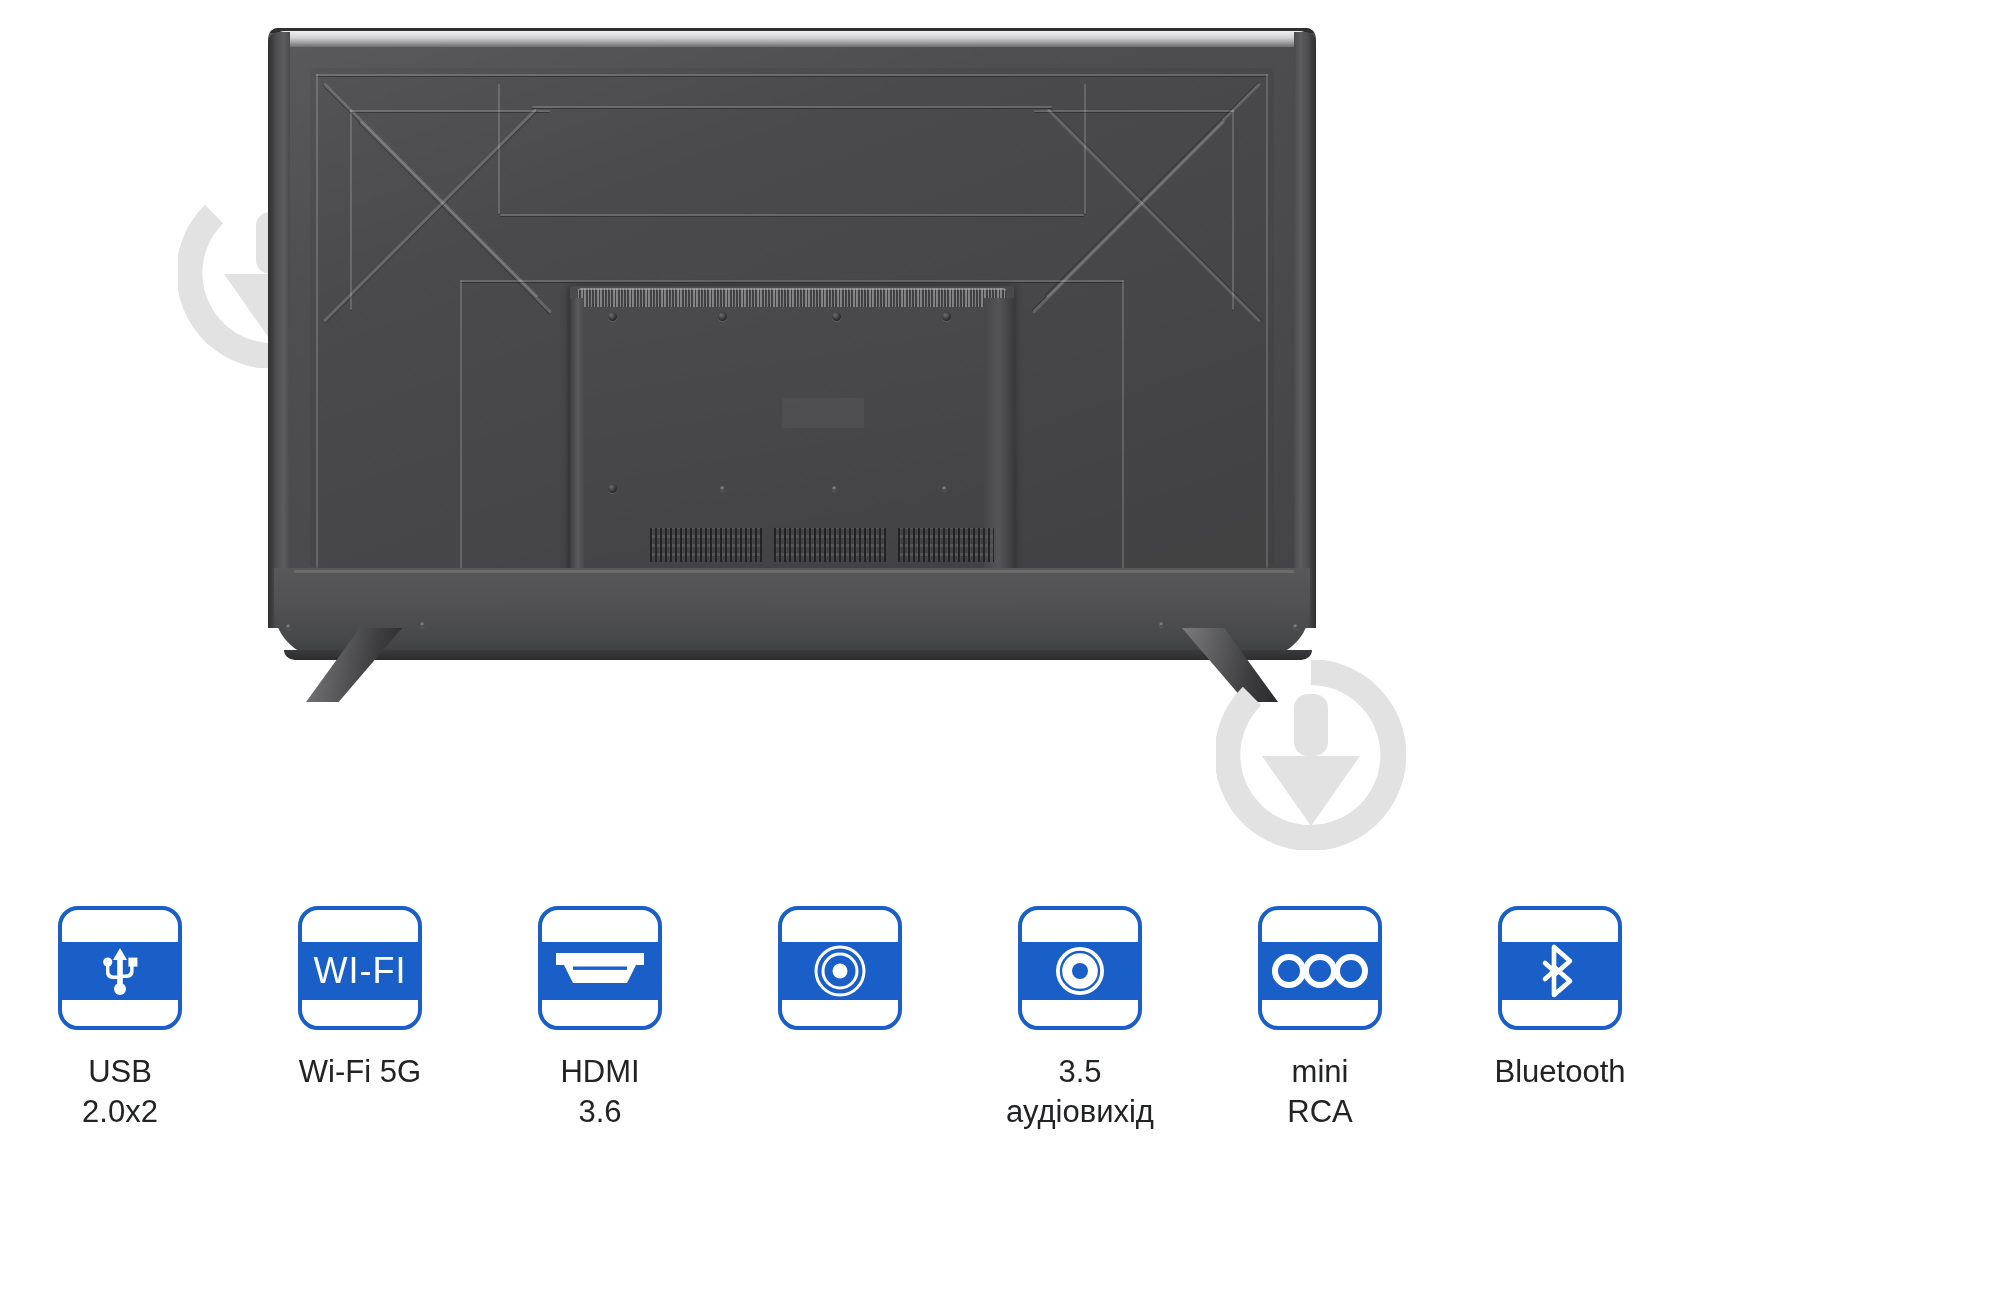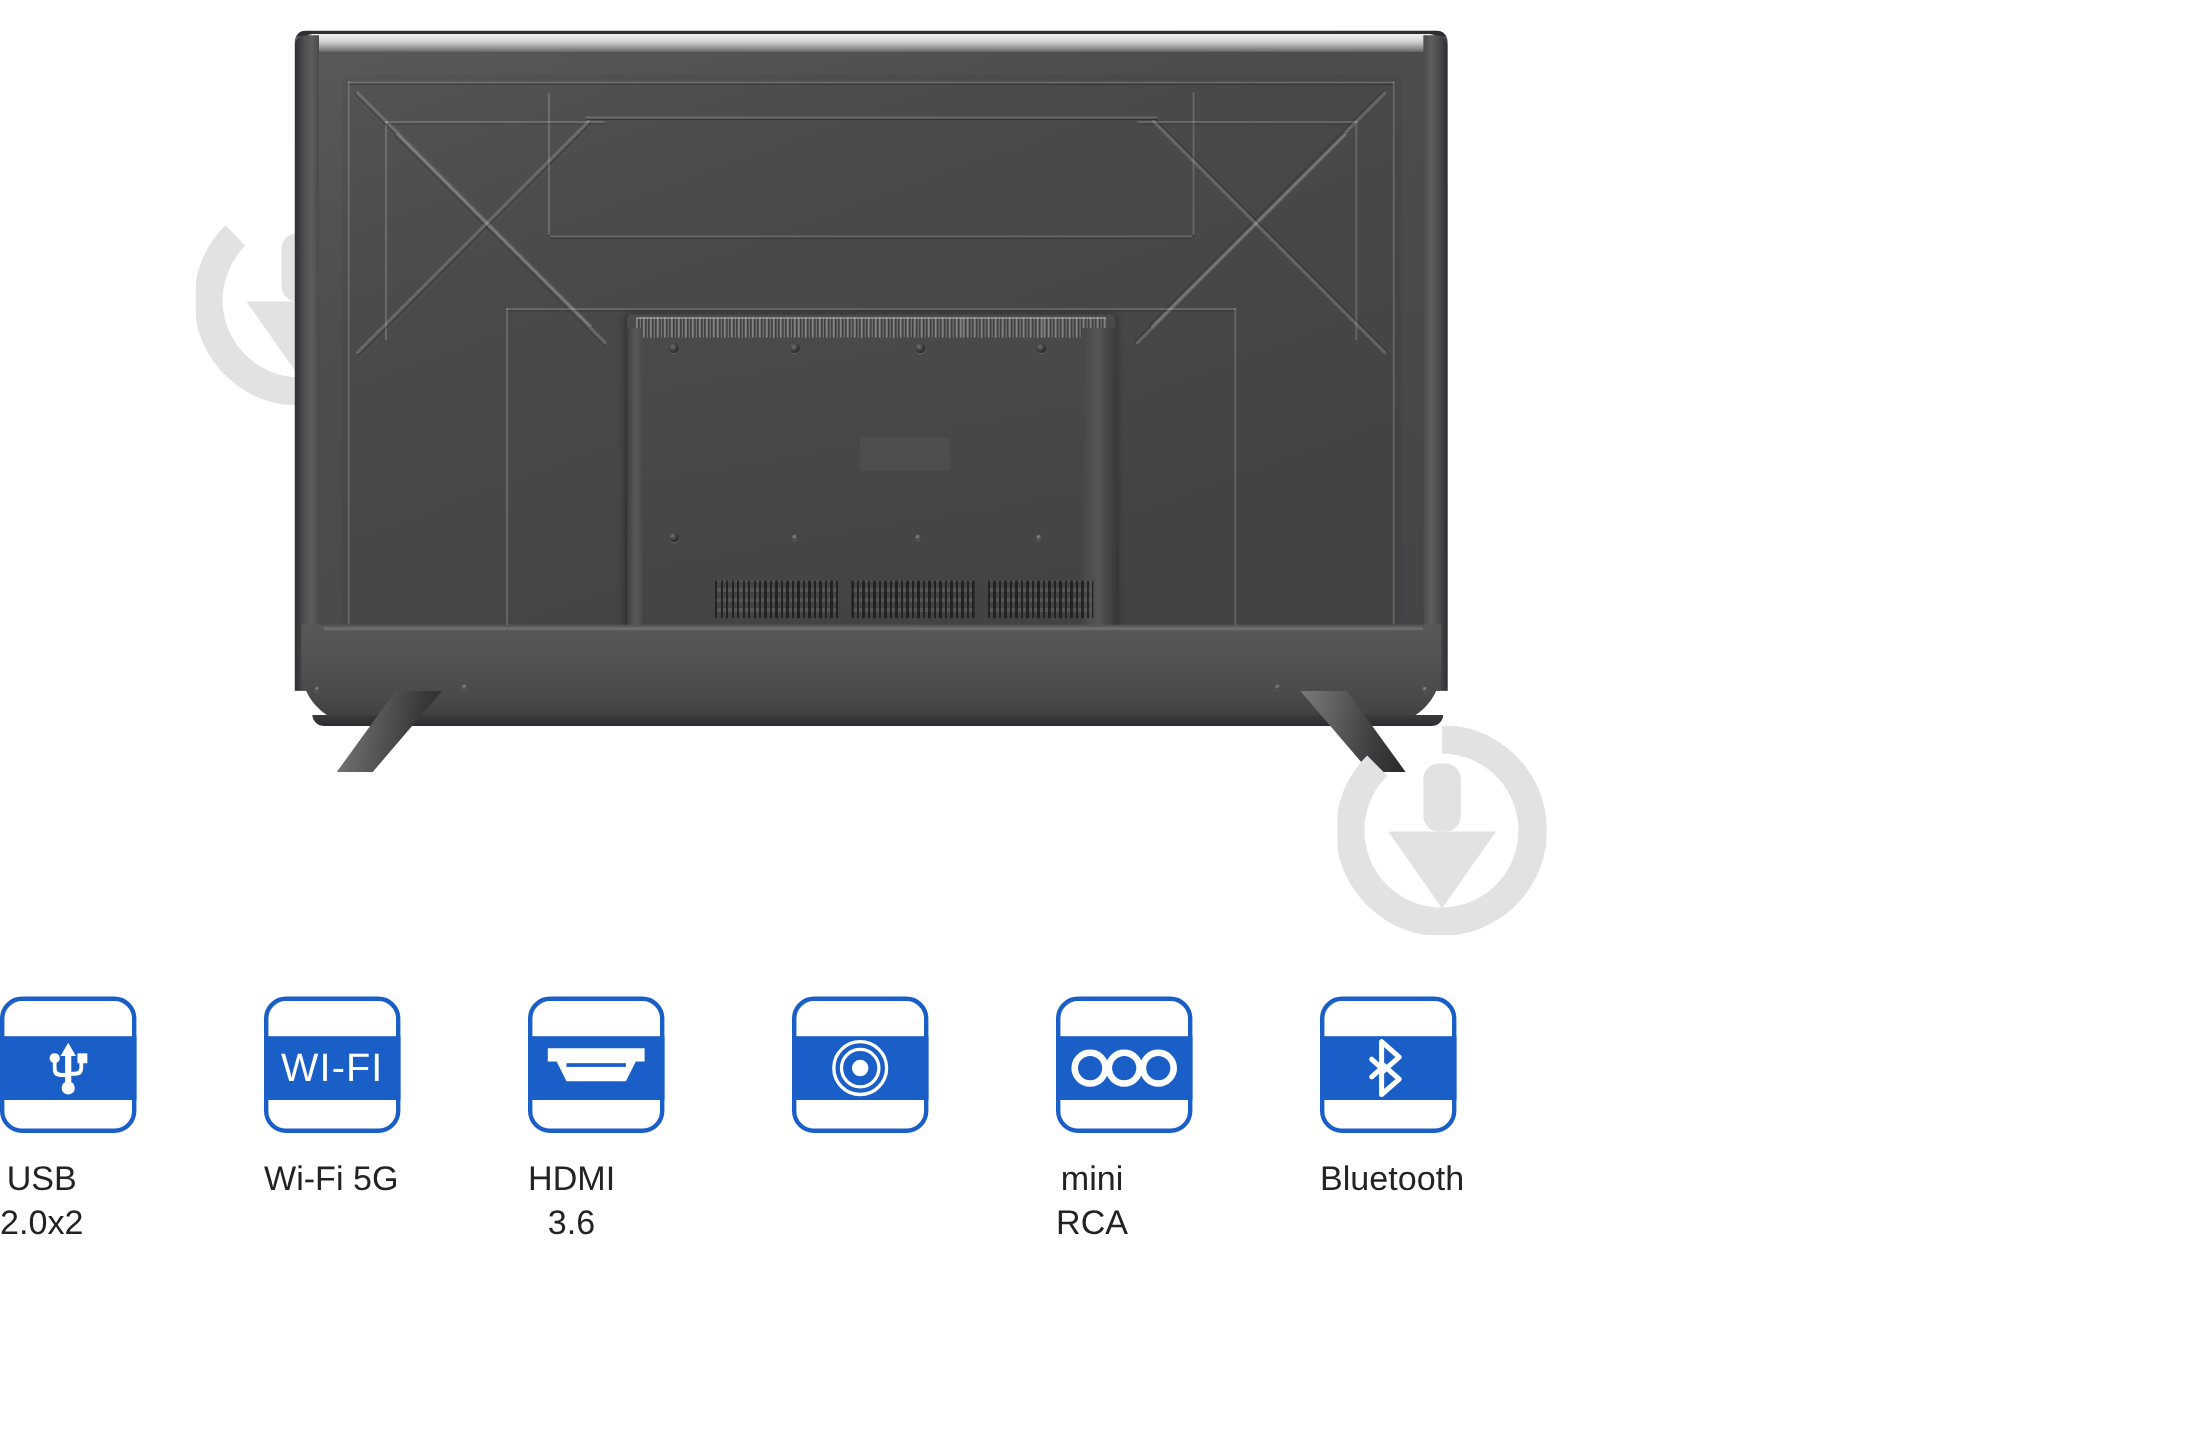--- a/index.html
+++ b/index.html
@@ -213,21 +213,21 @@
     top: 906px;
     width: 2000px;
     display: flex;
     align-items: flex-start;
     justify-content: flex-start;
   }
   .feature {
     width: 240px;
     display: flex;
     flex-direction: column;
-    align-items: flex-start;
+    align-items: center;
   }
   .badge {
     position: relative;
     width: 124px;
     height: 124px;
     border: 4px solid #1a5fc8;
     border-radius: 20px;
     box-sizing: border-box;
     background: #ffffff;
     overflow: visible;
@@ -415,20 +415,34 @@
       <div class="badge-glyph">
         <svg width="54" height="54" viewBox="0 0 54 54">
           <circle cx="27" cy="27" r="24" fill="none" stroke="#ffffff" stroke-width="3"></circle>
           <circle cx="27" cy="27" r="17" fill="none" stroke="#ffffff" stroke-width="3"></circle>
           <circle cx="27" cy="27" r="7.5" fill="#ffffff"></circle>
         </svg>
       </div>
     </div>
   </div>
 
+  <div class="feature">
+    <div class="badge">
+      <div class="badge-band"></div>
+      <div class="badge-glyph">
+        <svg width="54" height="54" viewBox="0 0 54 54">
+          <circle cx="27" cy="27" r="24" fill="#ffffff"></circle>
+          <circle cx="27" cy="27" r="19" fill="none" stroke="#1a5fc8" stroke-width="2.4"></circle>
+          <circle cx="27" cy="27" r="8" fill="#1a5fc8"></circle>
+        </svg>
+      </div>
+    </div>
+    <div class="feature-label">3.5
+аудіовихід</div>
+  </div>
 
   <div class="feature">
     <div class="badge">
       <div class="badge-band"></div>
       <div class="badge-glyph">
         <svg width="96" height="36" viewBox="0 0 96 36">
           <circle cx="17" cy="18" r="14" fill="none" stroke="#ffffff" stroke-width="6"></circle>
           <circle cx="48" cy="18" r="14" fill="none" stroke="#ffffff" stroke-width="6"></circle>
           <circle cx="79" cy="18" r="14" fill="none" stroke="#ffffff" stroke-width="6"></circle>
         </svg>

